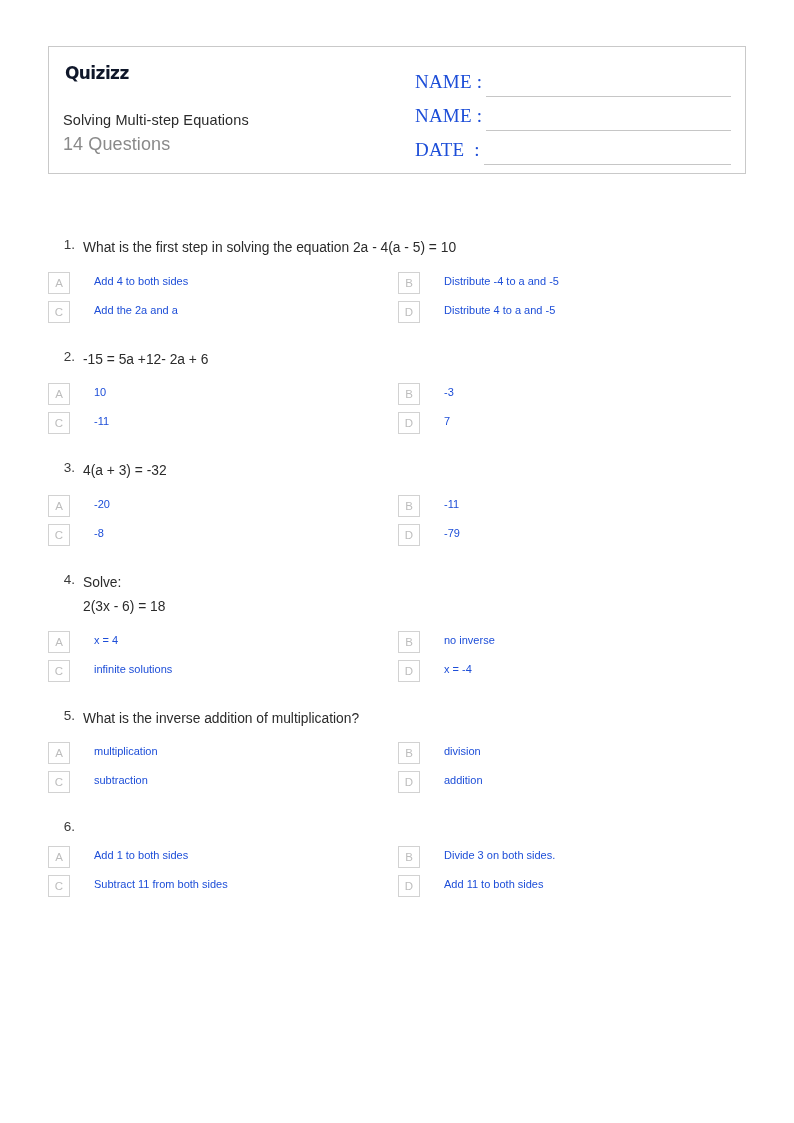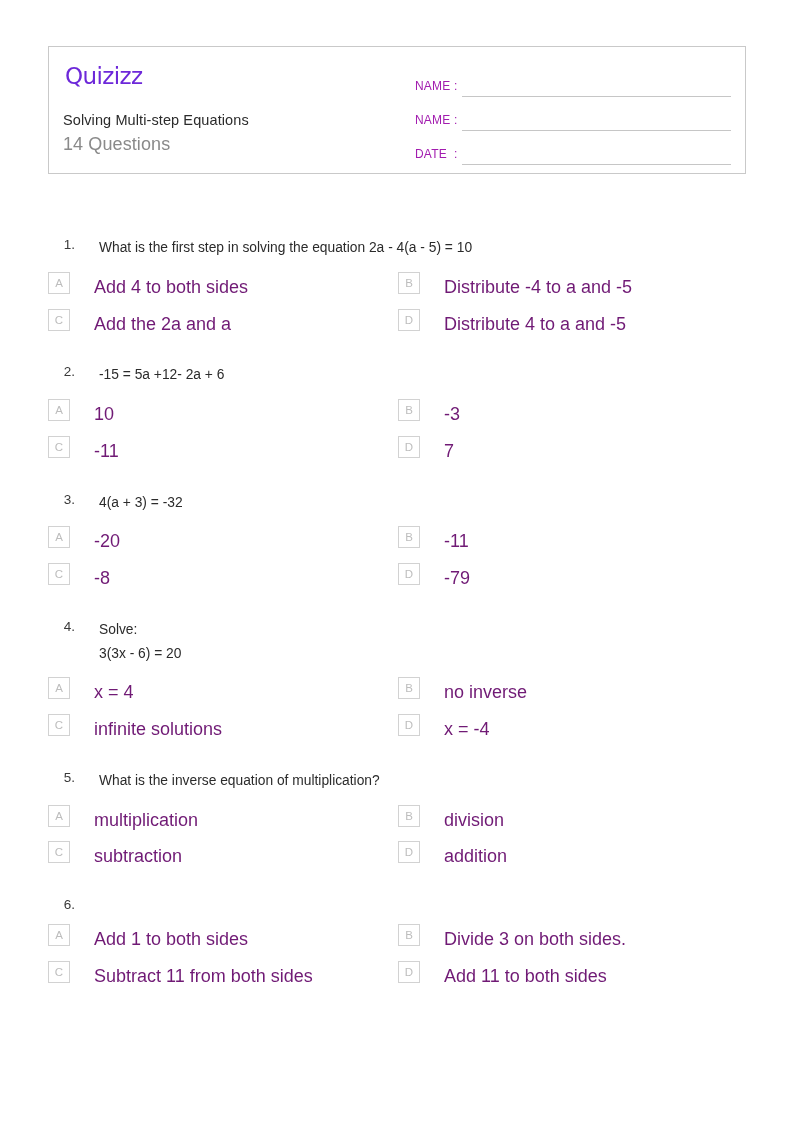--- a/index.html
+++ b/index.html
@@ -34,24 +34,24 @@
     background: #fff;
     display: flex;
   }
   .header-left {
     width: 356px;
     padding: 14px 0 0 14px;
     position: relative;
   }
   .logo {
     font-family: "DejaVu Sans", sans-serif;
-    font-size: 23px;
-    font-weight: normal;
+    font-size: 17px;
+    font-weight: bold;
     letter-spacing: -0.6px;
-    color: #6d28d9;
+    color: #0f172a;
     line-height: 1;
     margin: 4px 0 0 2px;
   }
   .meta {
     position: absolute;
     left: 14px;
     bottom: 16px;
     margin-top: 24px;
   }
   .meta-title {
@@ -70,25 +70,26 @@
   .header-right {
     flex: 1;
     padding: 16px 14px 0 10px;
   }
   .field-row {
     display: flex;
     align-items: flex-end;
     height: 34px;
   }
   .field-label {
-    font-size: 12px;
-    color: #a21caf;
+    font-size: 19px;
+    color: #1d4ed8;
     white-space: pre;
     letter-spacing: 0.2px;
     padding-bottom: 4px;
+    font-family: Liberation Serif, serif;
   }
   .field-line {
     flex: 1;
     border-bottom: 1px solid #c6c6c6;
     height: 20px;
     margin-left: 4px;
   }
 
   
   .questions {
@@ -108,21 +109,21 @@
   .q-num {
     width: 47px;
     text-align: right;
     font-size: 13.5px;
     color: #3a3a3a;
     padding-top: 1px;
     flex: 0 0 47px;
     margin-left: 28px;
   }
   .q-text {
-    margin-left: 24px;
+    margin-left: 8px;
     font-size: 13.8px;
     color: #2b2b2b;
     line-height: 1.72;
     max-width: 600px;
   }
   .q-line { display: block; }
 
   .options {
     margin-top: 12px;
   }
@@ -143,22 +144,22 @@
     color: #bdbdbd;
     font-size: 11.5px;
     display: flex;
     align-items: center;
     justify-content: center;
     flex: 0 0 22px;
     background: #fff;
   }
   .opt-text {
     margin-left: 24px;
-    font-size: 18px;
-    color: #701a75;
+    font-size: 11px;
+    color: #1d4ed8;
     line-height: 1.6;
     padding-top: 1px;
   }
 </style>
 </head>
 <body>
 
 <div class="page">
 
   <div class="header-card">
@@ -277,21 +278,21 @@
               <span class="opt-text">-79</span>
             </div>
           </div>
         </div>
       </div>
       <div class="question">
         <div class="q-head">
           <div class="q-num">4.</div>
           <div class="q-text">
             <span class="q-line">Solve:</span>
-            <span class="q-line">3(3x - 6) = 20</span>
+            <span class="q-line">2(3x - 6) = 18</span>
           </div>
         </div>
         <div class="options">
           <div class="opt-row">
             <div class="opt col-a">
               <span class="opt-letter">A</span>
               <span class="opt-text">x = 4</span>
             </div>
             <div class="opt col-b">
               <span class="opt-letter">B</span>
@@ -307,21 +308,21 @@
               <span class="opt-letter">D</span>
               <span class="opt-text">x = -4</span>
             </div>
           </div>
         </div>
       </div>
       <div class="question">
         <div class="q-head">
           <div class="q-num">5.</div>
           <div class="q-text">
-            <span class="q-line">What is the inverse equation of multiplication?</span>
+            <span class="q-line">What is the inverse addition of multiplication?</span>
           </div>
         </div>
         <div class="options">
           <div class="opt-row">
             <div class="opt col-a">
               <span class="opt-letter">A</span>
               <span class="opt-text">multiplication</span>
             </div>
             <div class="opt col-b">
               <span class="opt-letter">B</span>

